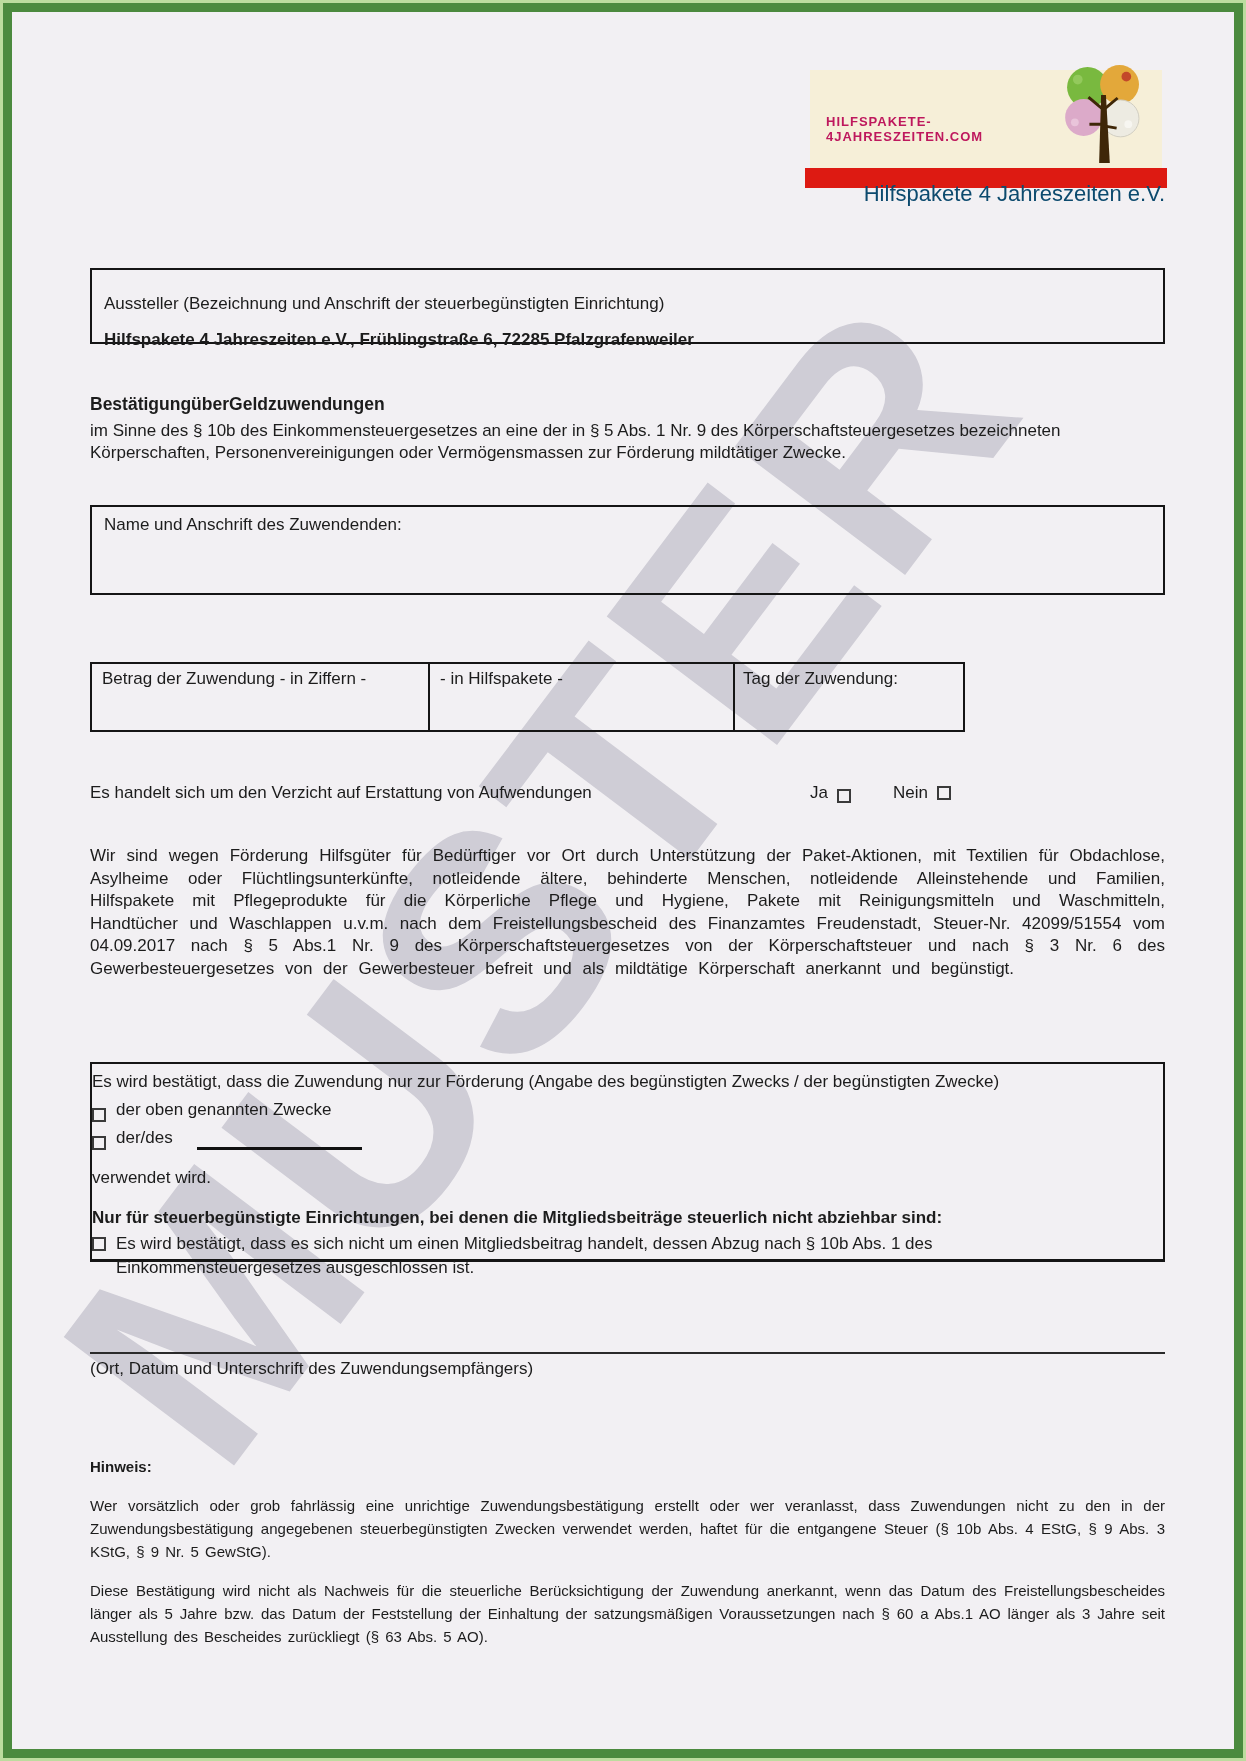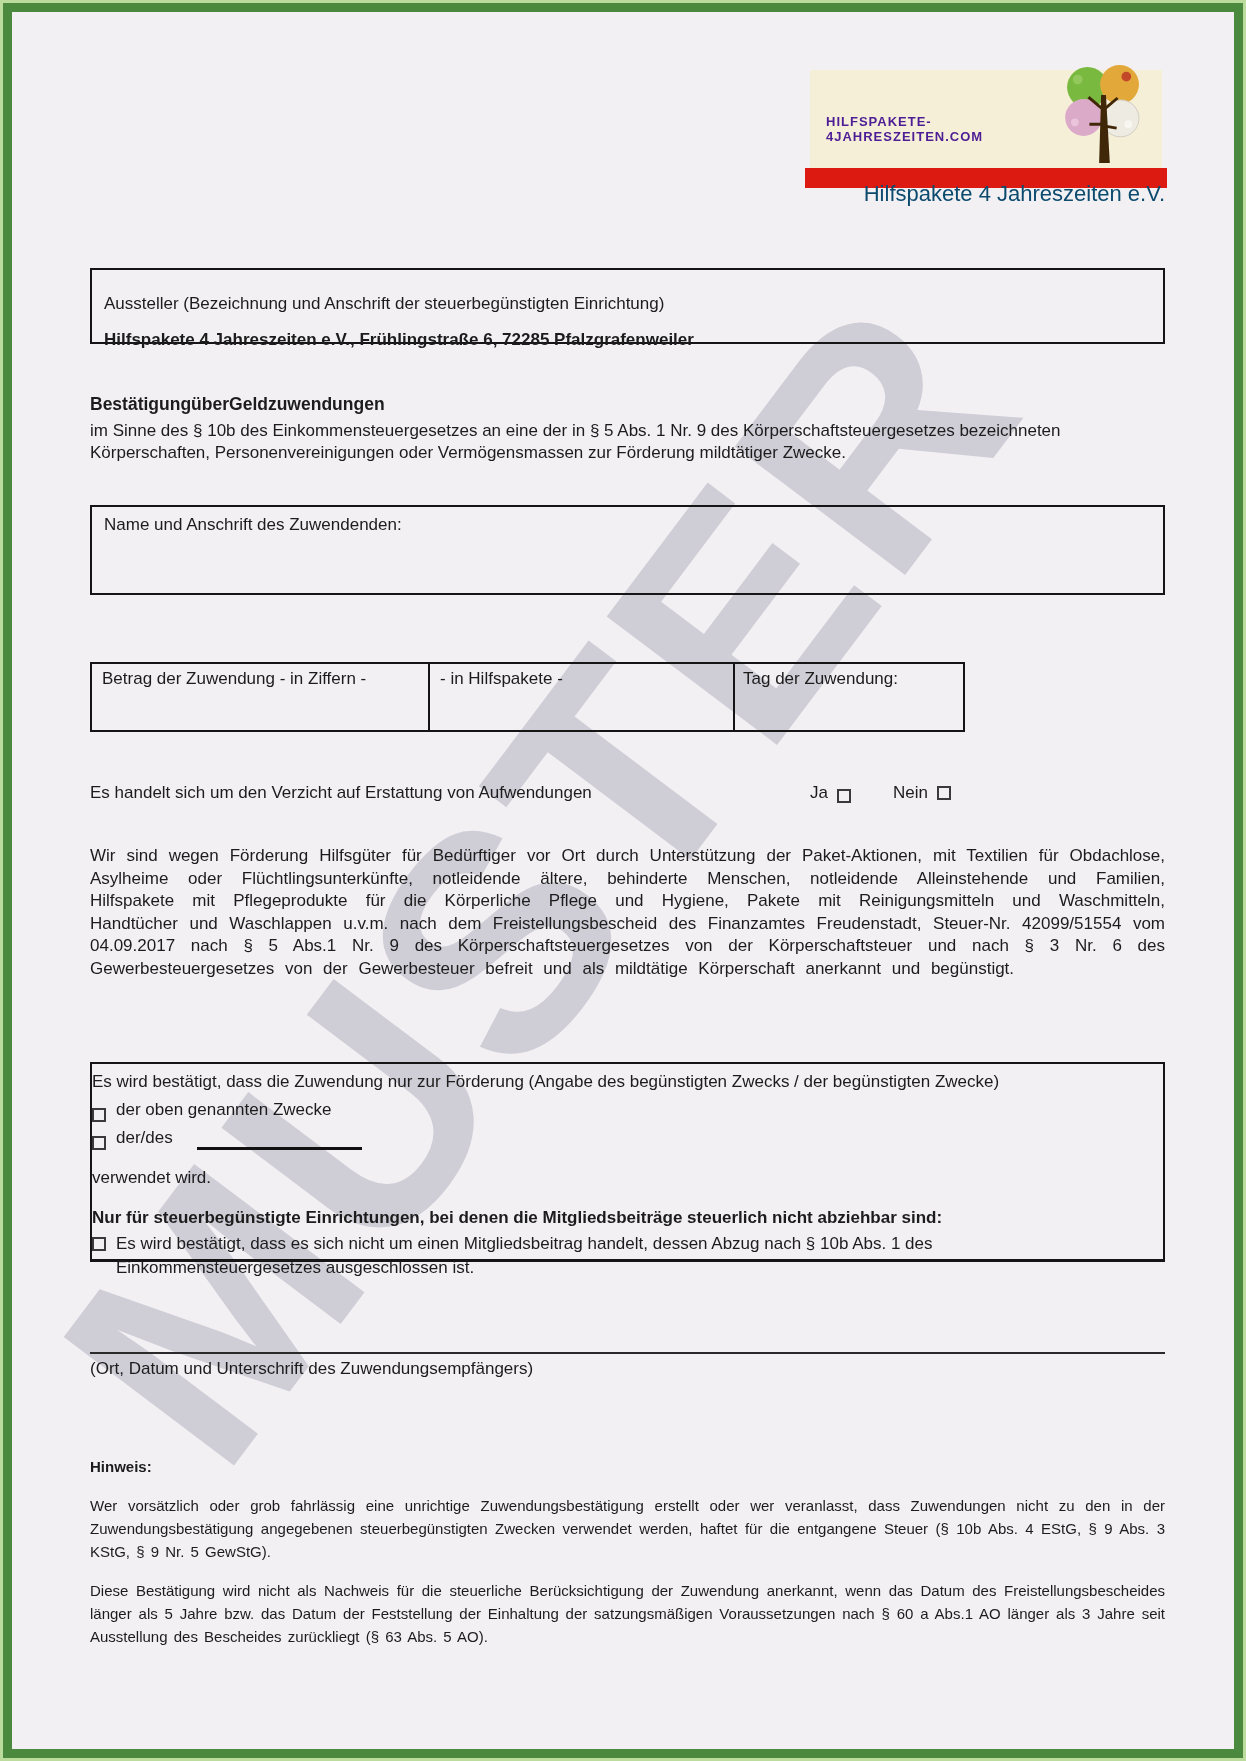--- a/index.html
+++ b/index.html
@@ -20,21 +20,21 @@
     font-size:310px; font-weight:bold; letter-spacing:6px;
     color:#c9c7d1; opacity:0.85;
   }
 
   .layer { position:absolute; z-index:2; }
 
   
   .logo-banner { left:810px; top:70px; width:352px; height:98px; background:#f6efd8; }
   .logo-site {
     position:absolute; left:16px; top:44px; width:230px;
-    font-size:13px; font-weight:bold; letter-spacing:1px; color:#4c1d95;
+    font-size:13px; font-weight:bold; letter-spacing:1px; color:#be185d;
   }
   .logo-tree { position:absolute; right:14px; bottom:-2px; }
   .logo-bar { left:805px; top:168px; width:362px; height:20px; background:#dd1a12; }
   .org-name { right:81px; top:181px; font-size:22px; color:#0c4a6e; }
 
   
   .bbox { border:2px solid #151515; background:transparent; box-sizing:border-box; }
   .issuer-box { left:90px; top:268px; width:1075px; height:76px; padding:24px 12px; }
   .issuer-label { font-size:17px; }
   .issuer-value { font-size:17px; font-weight:bold; margin-top:16px; }

